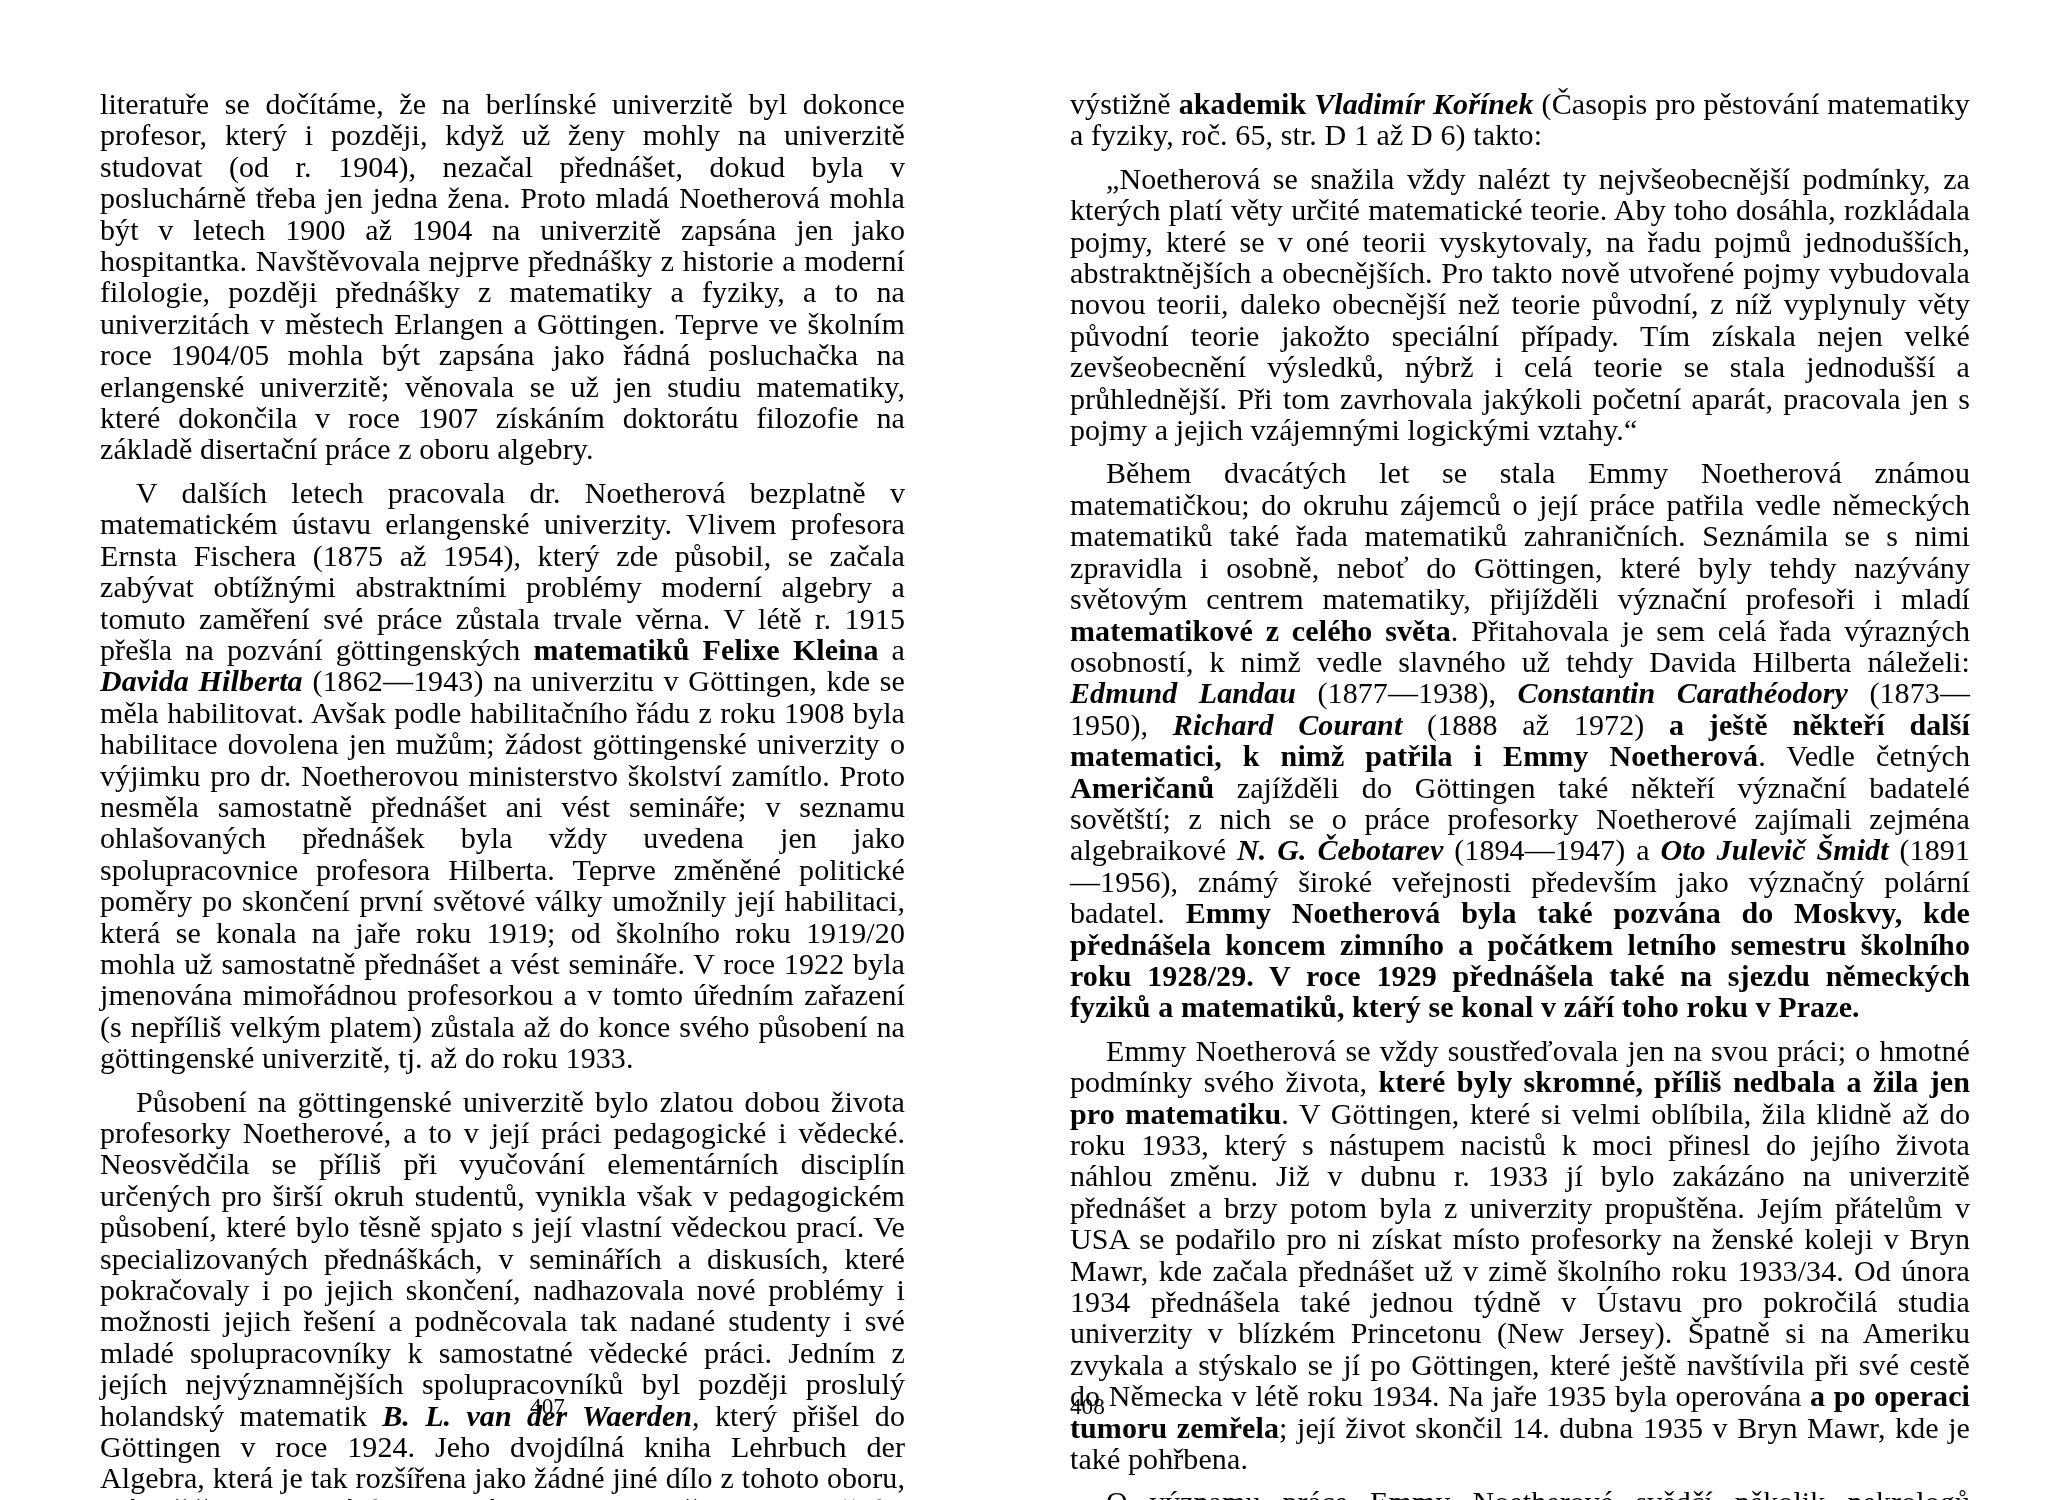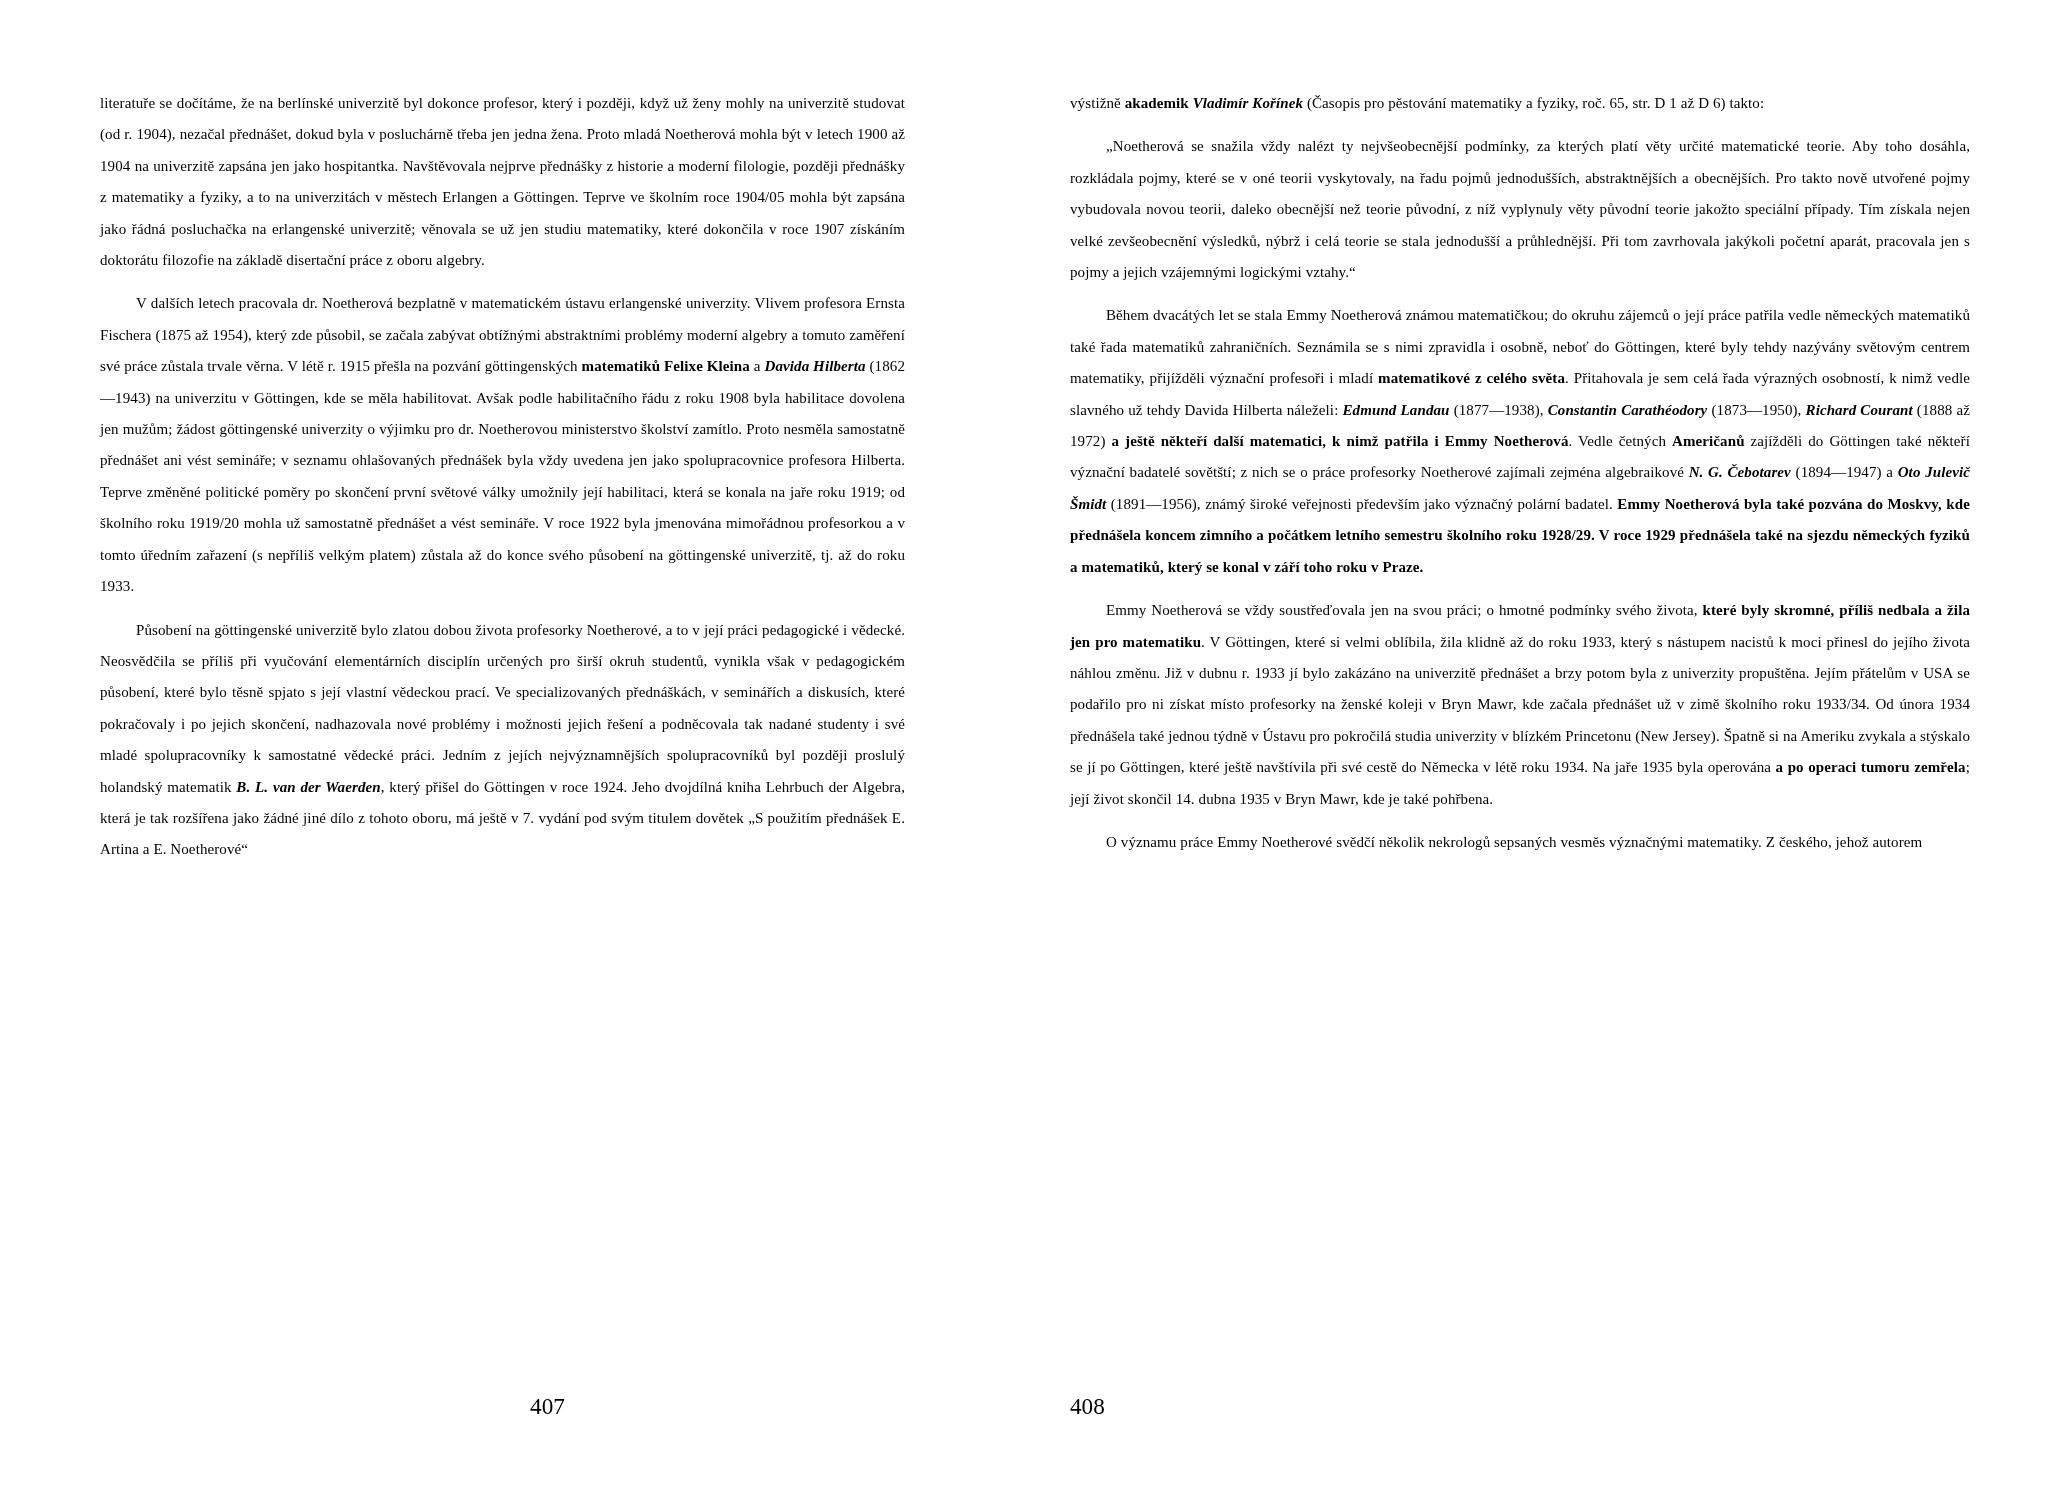--- a/index.html
+++ b/index.html
@@ -34,21 +34,21 @@
   }
   .page-right {
     width: 1035px;
     padding: 88px 100px 0 35px;
   }
   .col {
     width: 100%;
   }
   p {
     margin: 0;
-    font-size: 15px;
+    font-size: 30px;
     line-height: 31.4px;
     text-align: justify;
     text-justify: inter-word;
     hyphens: manual;
     letter-spacing: 0.1px;
   }
   p.indent {
     text-indent: 36px;
     margin-top: 12px;
   }

